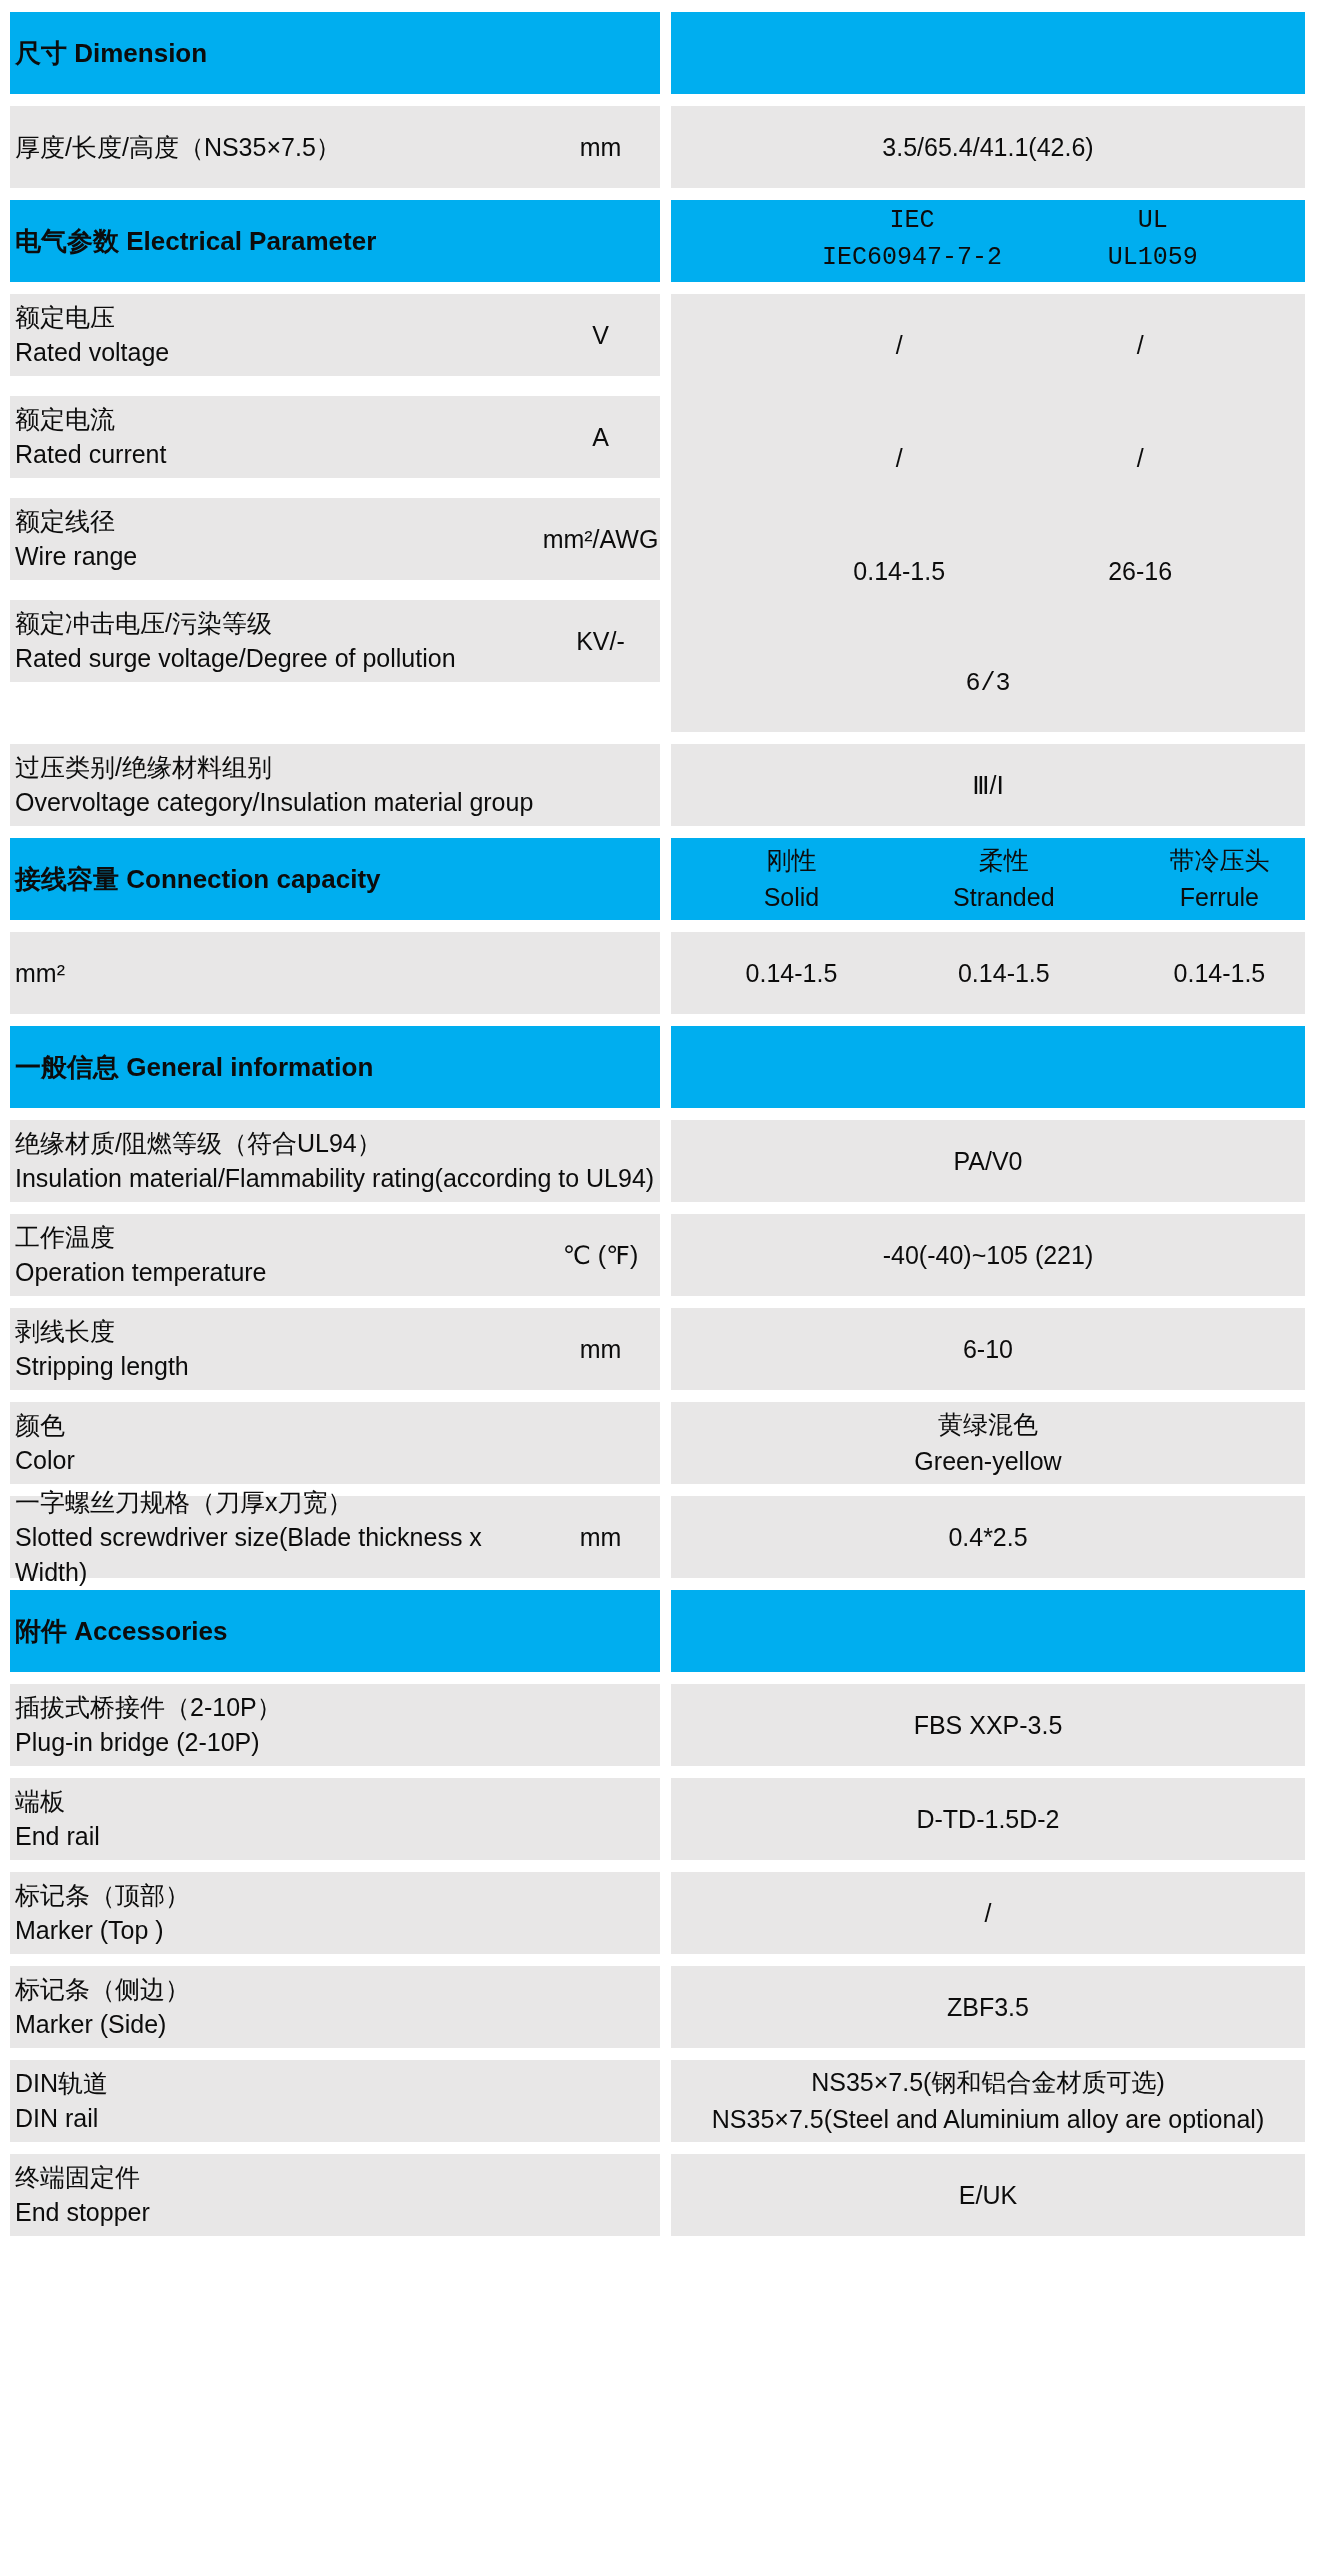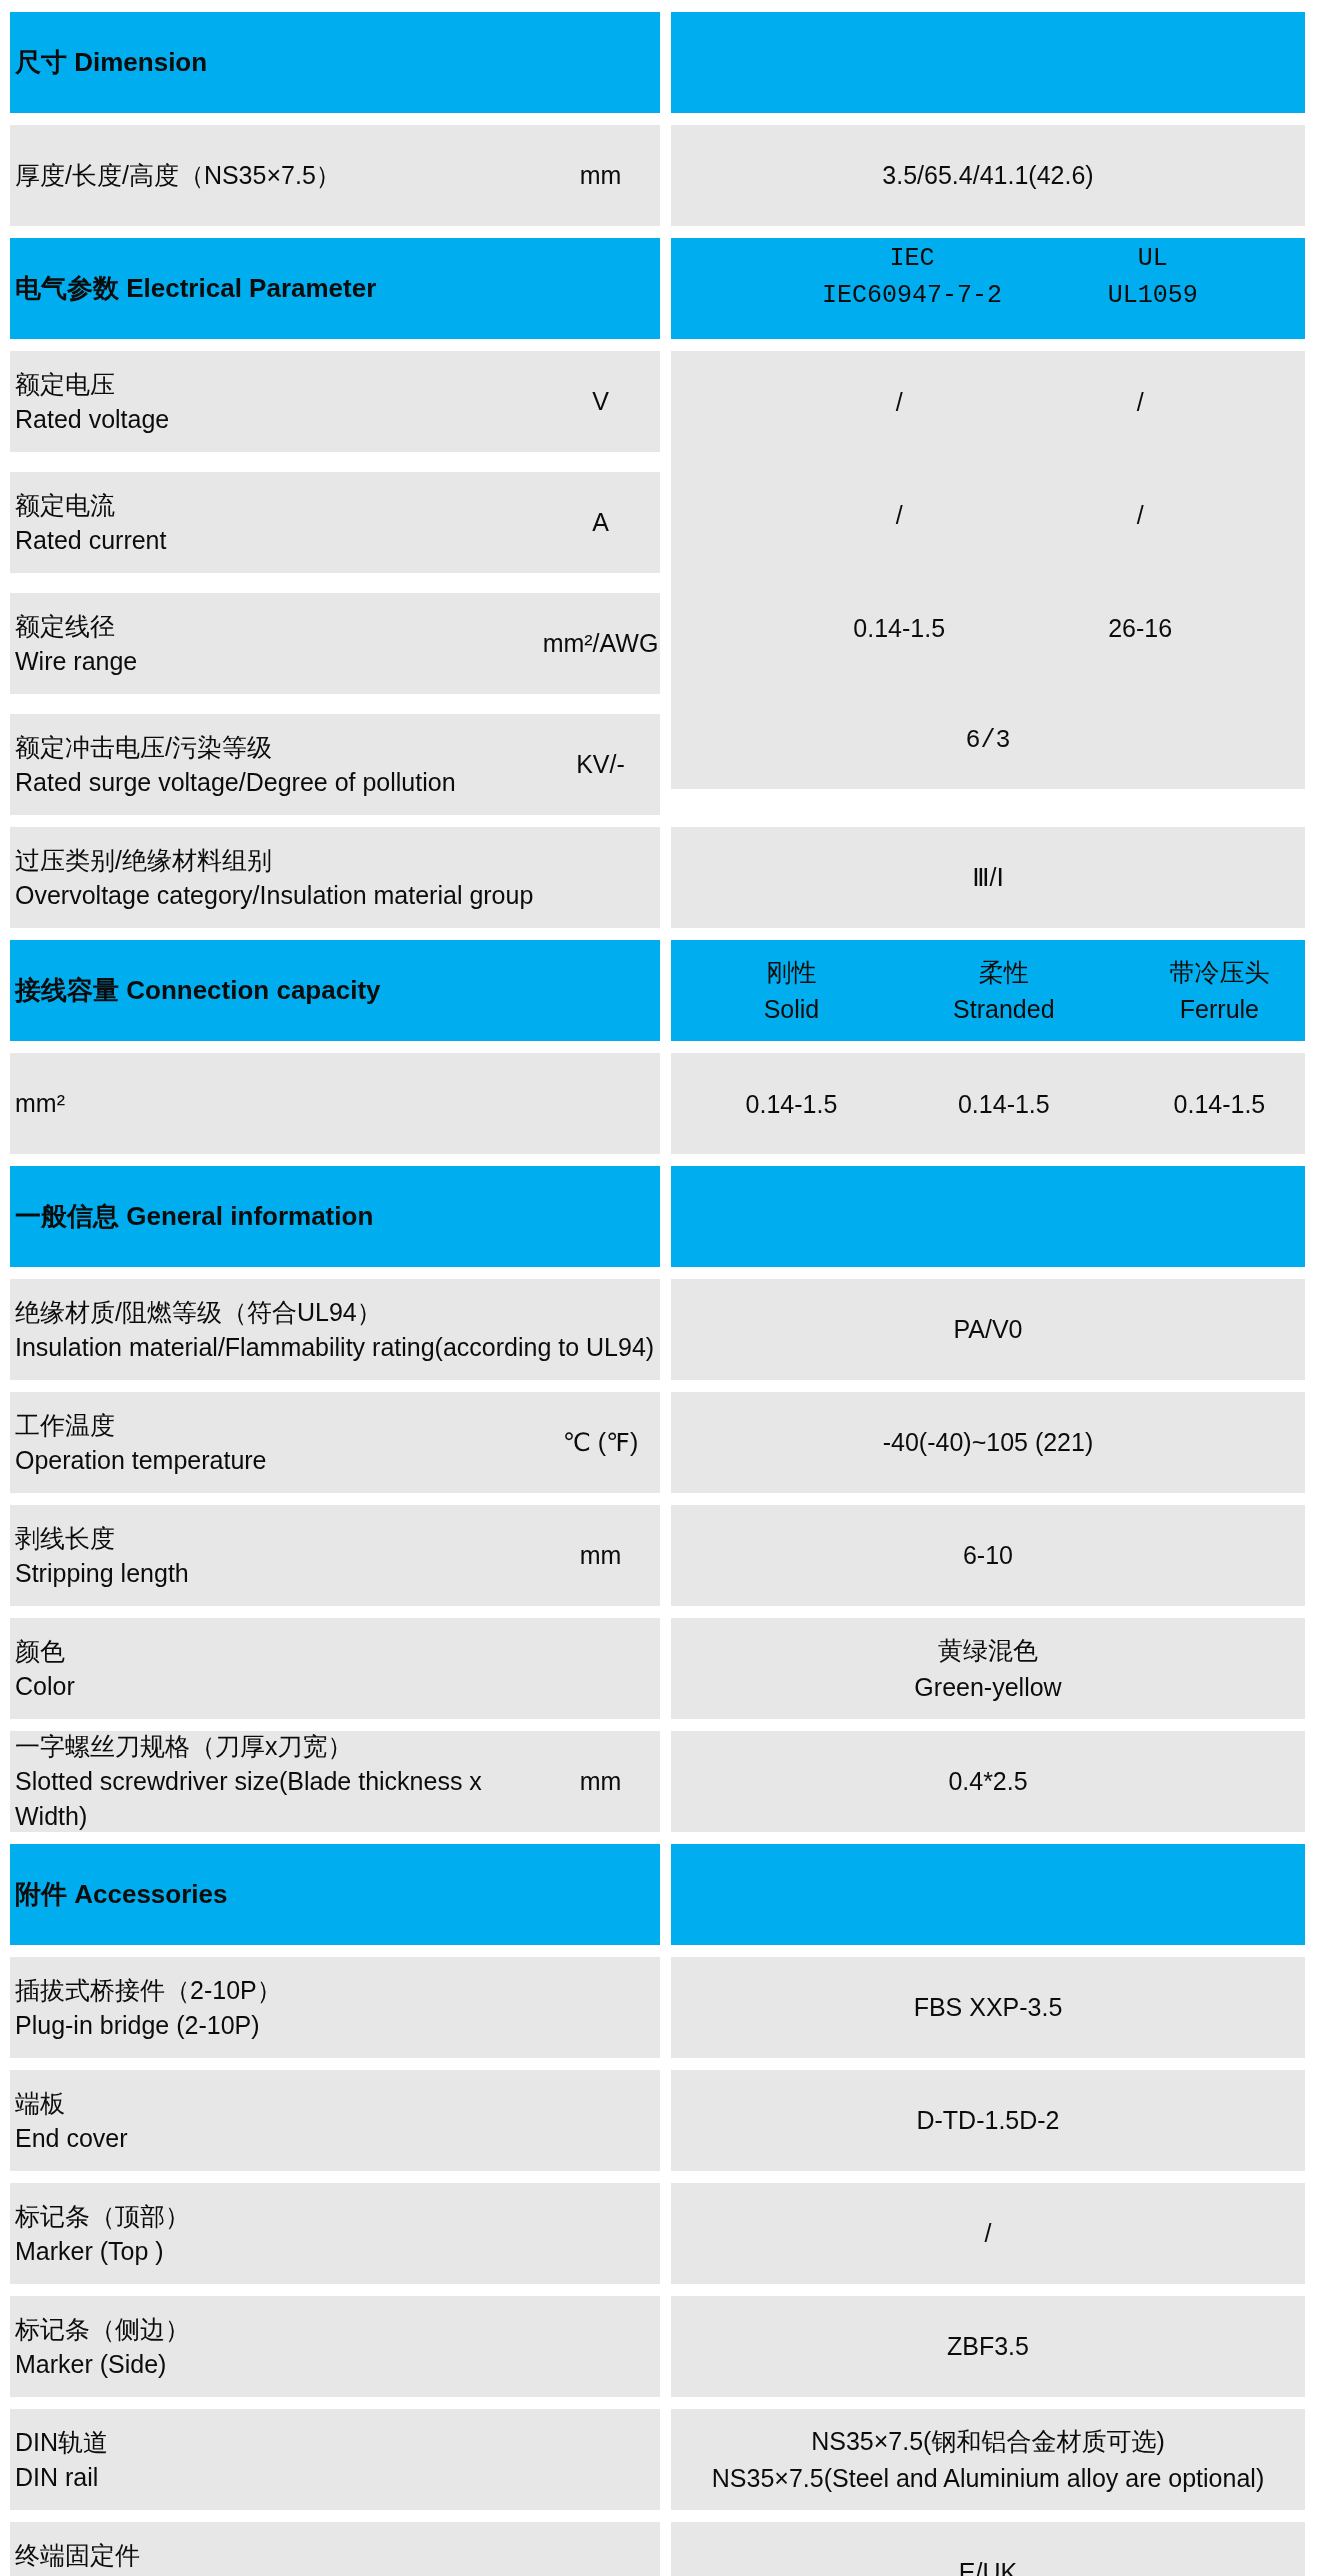--- a/index.html
+++ b/index.html
@@ -10,21 +10,21 @@
   html,body{margin:0;padding:0;}
   body{
     width:1321px;height:2576px;overflow:hidden;background:#ffffff;
     font-family:"Liberation Sans","DejaVu Sans",sans-serif;
     font-size:25px;color:var(--text);
   }
   .sheet{position:absolute;top:12px;left:10px;}
   .row{display:flex;margin-bottom:12px;}
   .cl{width:650px;margin-right:11px;box-sizing:border-box;}
   .cr{width:634px;box-sizing:border-box;position:relative;}
-  .h{height:101px;}
+  .h{height:82px;}
   .head{background:var(--accent);}
   .bodyc{background:var(--cell);}
   
   .cl.bodyc, .cl.head{display:flex;align-items:center;}
   .head-label{font-weight:bold;font-size:26px;padding-left:5px;white-space:nowrap;}
   .lbl{flex:1;padding-left:5px;line-height:35px;}
   .lbl span{display:block;}
   .unit{width:119px;text-align:center;line-height:33px;word-break:break-all;}
   
   .cr.bodyc{display:flex;flex-direction:column;justify-content:center;align-items:center;text-align:center;line-height:37px;}
@@ -268,21 +268,21 @@
     </div>
     <div class="cr h bodyc">
       <span class="val">FBS XXP-3.5</span>
     </div>
   </div>
 
   <div class="row">
     <div class="cl h bodyc">
       <div class="lbl">
         <span>端板</span>
-        <span>End cover</span>
+        <span>End rail</span>
       </div>
     </div>
     <div class="cr h bodyc">
       <span class="val">D-TD-1.5D-2</span>
     </div>
   </div>
 
   <div class="row">
     <div class="cl h bodyc">
       <div class="lbl">

